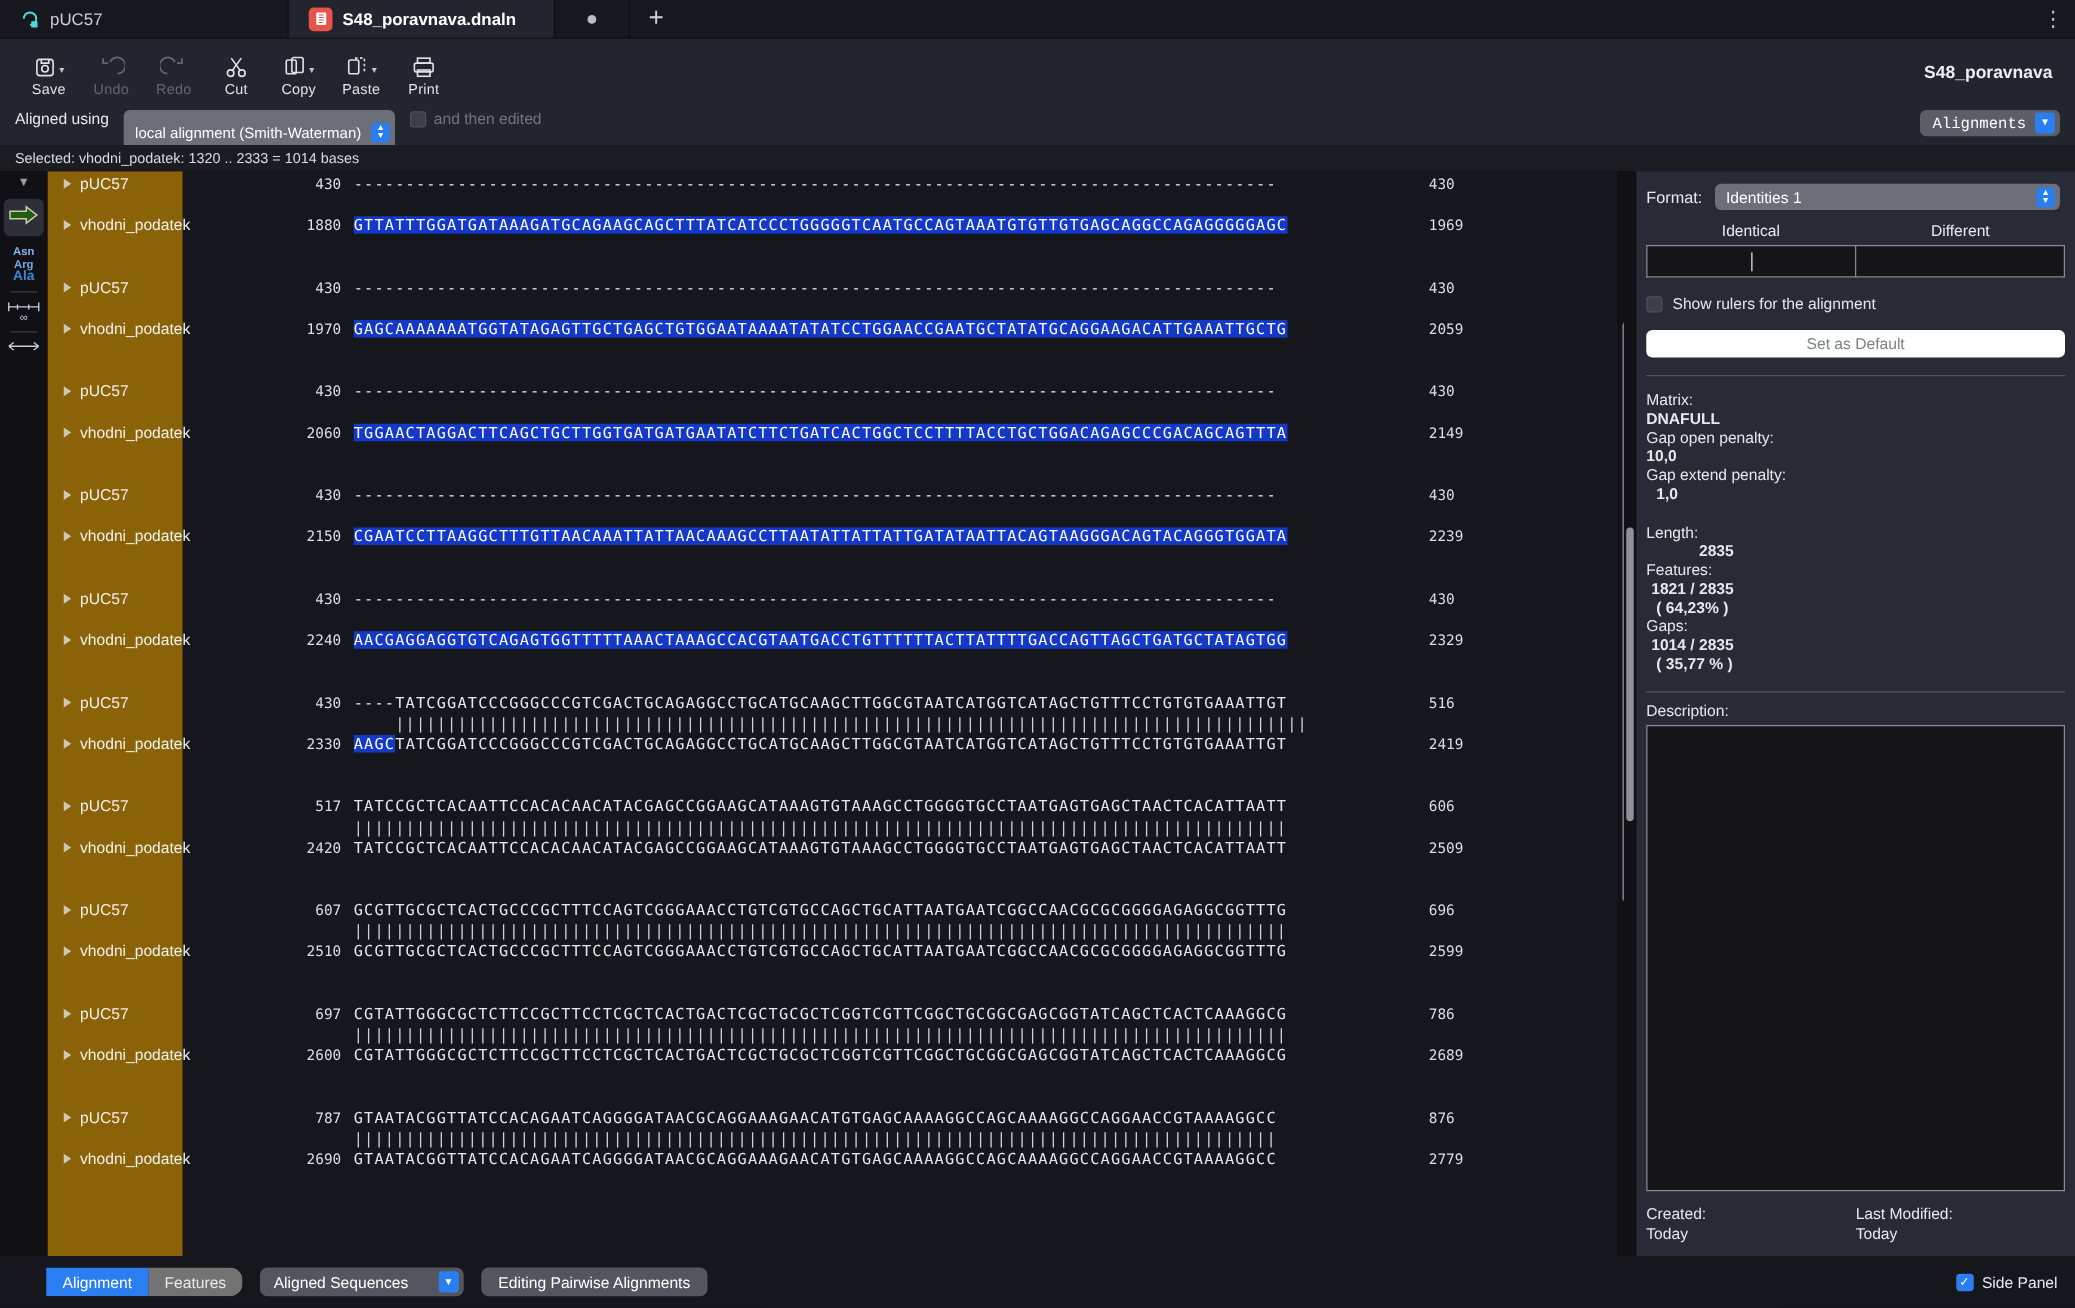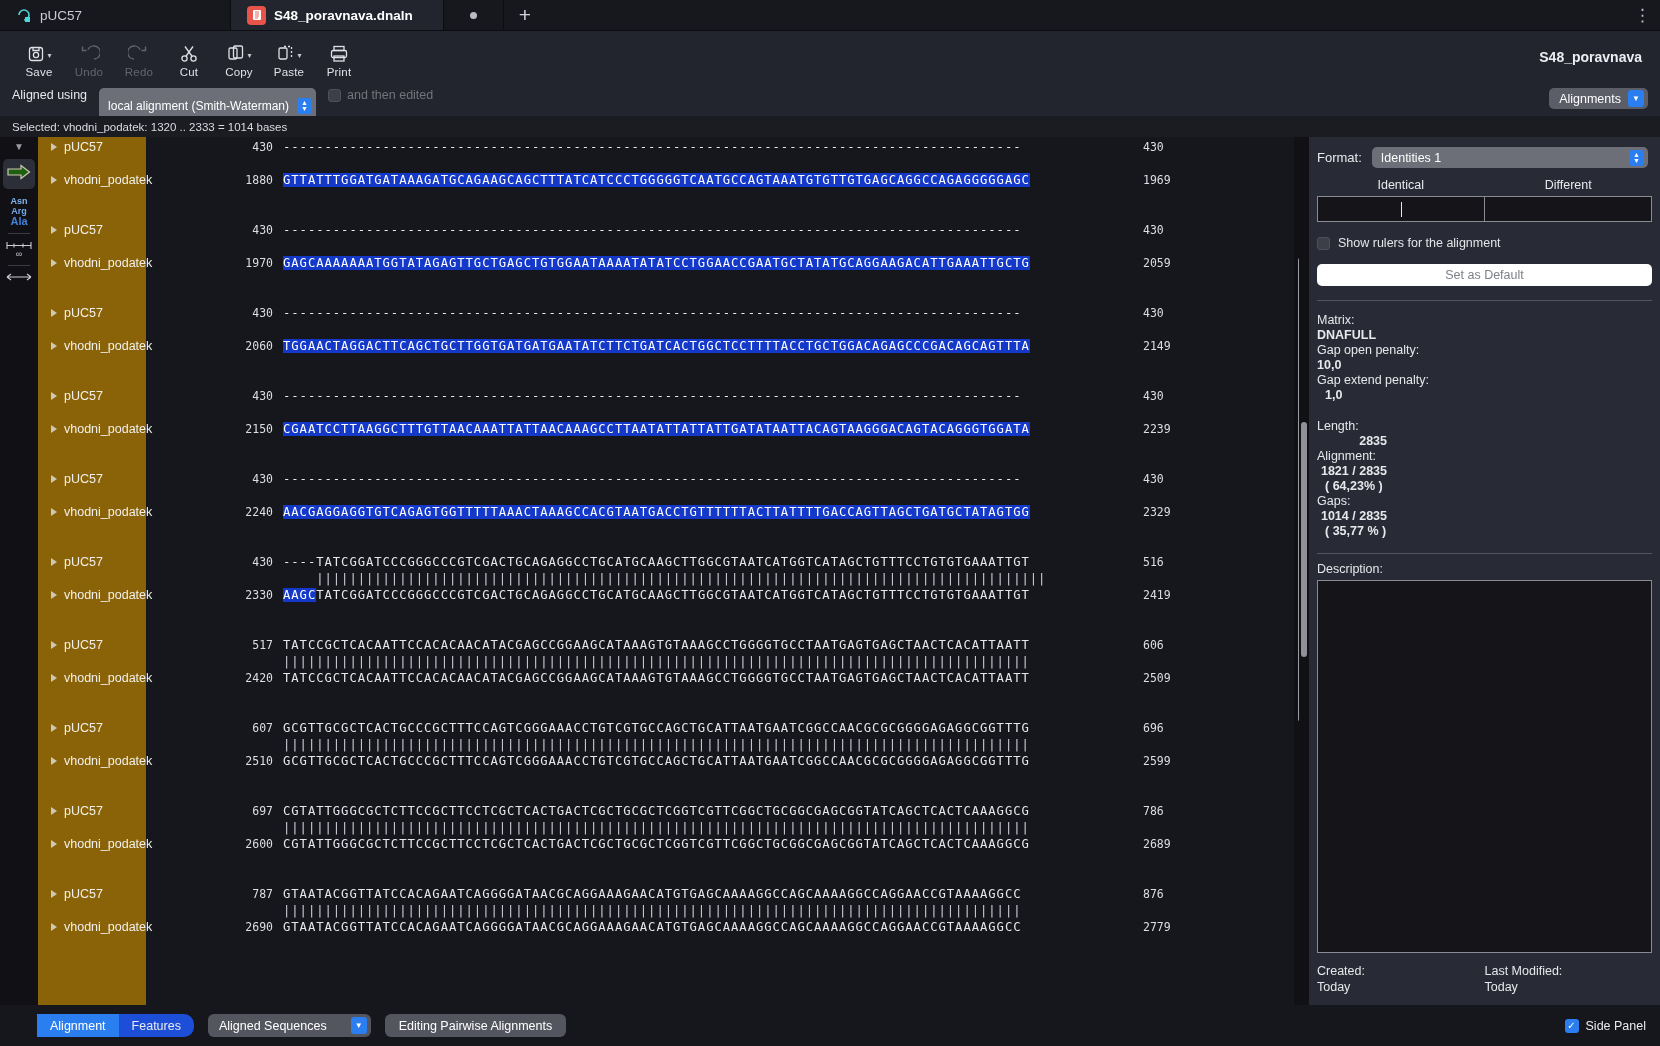--- a/index.html
+++ b/index.html
@@ -52,21 +52,21 @@
     padding: 0 4px 0 9px; gap: 8px; color: #fff; font-size: 12px; min-width: 217px; justify-content: space-between;
   }
   .select-stepper { width: 15px; height: 16px; border-radius: 3px; background: #2a7ef0; display:flex; flex-direction:column; align-items:center; justify-content:center; color:#fff; font-size:7px; line-height:6px; }
   .chk-wrap { display: flex; align-items: center; gap: 6px; color: #72747c; font-size: 12.5px; }
   .chk-box { width: 13px; height: 13px; border-radius: 3px; background: #3c3e48; border: 1px solid #4d4f59; }
   .alignments-btn {
     position: absolute; right: 0; background: #5b5d67; border-radius: 5px; height: 21px;
     display: flex; align-items: center; padding: 0 4px 0 10px; gap: 7px; font-size: 12.5px; color: #fff;
   }
   .alignments-caret { width: 16px; height: 17px; border-radius: 3px; background: #2a7ef0; display: flex; align-items: center; justify-content: center; font-size: 8px; }
-  .alignbar-right-holder { position: relative; flex: 1; height: 21px; }
+  .alignbar-right-holder { position: relative; flex: 1; height: 21px; font-family: Liberation Mono, monospace; }
 
   
   .selbar { height: 21px; background: #1b1c22; display: flex; align-items: center; padding-left: 12px; font-size: 11.5px; color: #d9dbe1; flex: none; }
 
   
   .body { flex: 1; display: flex; min-height: 0; }
 
   
   .rail { width: 38px; background: #111115; display: flex; flex-direction: column; align-items: center; padding-top: 4px; gap: 7px; flex: none; }
   .rail-caret { color: #9a9ca4; font-size: 10px; }
@@ -124,21 +124,21 @@
   .stats-top { margin-top: 12px; }
   .stats-mid { margin-top: 16px; }
   .desc-label { padding: 8px 8px 4px 8px; font-size: 12.5px; color: #e7e8ec; }
   .desc-box { margin: 0 8px; flex: 1; background: #151519; border: 1px solid #898b93; min-height: 0; }
   .dates { display: flex; padding: 10px 8px 10px 8px; }
   .date-col { flex: 1; font-size: 12.5px; line-height: 16px; color: #e7e8ec; }
 
   
   .footer { height: 41px; background: #16171c; display: flex; align-items: center; padding: 0 14px; gap: 14px; flex: none; position: relative; }
   .segmented { display: flex; border-radius: 10px; overflow: hidden; height: 23px; padding-left: 23px; }
-  .seg { padding: 0 13px; display: flex; align-items: center; font-size: 12.5px; background: #1d4ed8; color: #e9eaee; }
+  .seg { padding: 0 13px; display: flex; align-items: center; font-size: 12.5px; background: #737373; color: #e9eaee; }
   .seg.on { background: #2a7ef0; color: #fff; }
   .foot-select { background: #54565f; border-radius: 6px; height: 23px; display: flex; align-items: center; gap: 24px; padding: 0 4px 0 11px; font-size: 12.5px; color: #fff; }
   .foot-btn { background: #54565f; border-radius: 6px; height: 23px; display: flex; align-items: center; padding: 0 14px; font-size: 12.5px; color: #fff; }
   .side-panel-chk { position: absolute; right: 14px; display: flex; align-items: center; gap: 7px; font-size: 12.5px; color: #e9eaee; }
   .chk-on { width: 14px; height: 14px; border-radius: 3px; background: #2a7ef0; display: flex; align-items: center; justify-content: center; color: #fff; font-size: 10px; }
 </style>
 </head>
 <body>
 
 <div class="app">
@@ -584,21 +584,21 @@
         </div>
       </div>
 
       <div class="stats-mid">
         <div class="kv">
           <span class="k">Length:</span>
           <span class="v num">2835</span>
           <span class="v num2" style="padding-left:8px"></span>
         </div>
         <div class="kv">
-          <span class="k">Alignment:</span>
+          <span class="k">Features:</span>
           <span class="v num">1821 / 2835</span>
           <span class="v num2" style="padding-left:8px">( 64,23% )</span>
         </div>
         <div class="kv">
           <span class="k">Gaps:</span>
           <span class="v num">1014 / 2835</span>
           <span class="v num2" style="padding-left:8px">( 35,77 % )</span>
         </div>
       </div>
 

